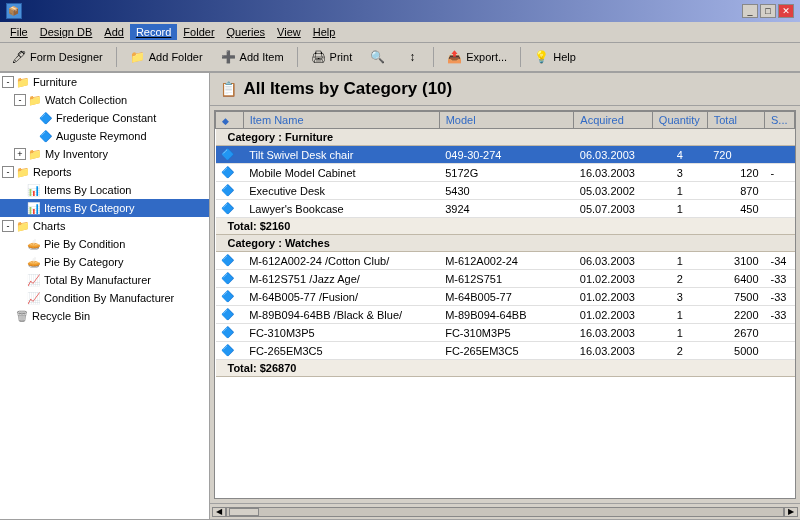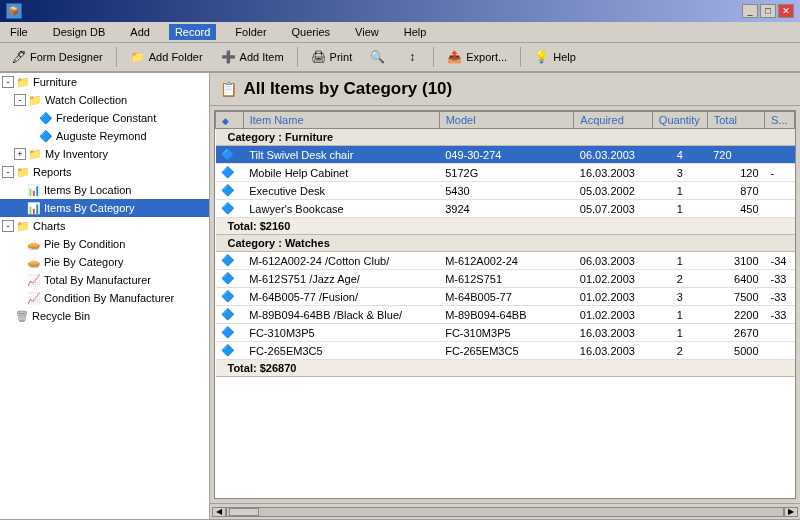--- a/index.html
+++ b/index.html
@@ -20,21 +20,22 @@
     .title-bar-text { font-size: 11px; font-weight: bold; }
     .title-bar-buttons { display: flex; gap: 2px; }
     .title-btn { width: 16px; height: 14px; background: #d4d0c8; border: 1px solid #888; display: flex; align-items: center; justify-content: center; font-size: 9px; cursor: pointer; color: #000; }
 
     
     .menu-bar {
       background: #d4d0c8;
       border-bottom: 1px solid #a0a0a0;
       padding: 2px 4px;
       display: flex;
-      gap: 13px;
+      gap: 0;
+      text-decoration: underline;
     }
     .menu-item { padding: 2px 6px; cursor: pointer; font-size: 11px; }
     .menu-item.active { background: #316ac5; color: white; }
 
     
     .toolbar {
       background: #d4d0c8;
       border-bottom: 2px solid #a0a0a0;
       padding: 3px 4px;
       display: flex;
@@ -394,21 +395,21 @@
         <td><span class="row-icon">🔷</span></td>
         <td>Tilt Swivel Desk chair</td>
         <td>049-30-274</td>
         <td>06.03.2003</td>
         <td style="text-align:center;">4</td>
         <td style="text-align:left;">720</td>
         <td></td>
       </tr>
             <tr class="data-row">
         <td><span class="row-icon">🔷</span></td>
-        <td>Mobile Help Cabinet</td>
+        <td>Mobile Model Cabinet</td>
         <td>5172G</td>
         <td>16.03.2003</td>
         <td style="text-align:center;">3</td>
         <td style="text-align:right;">120</td>
         <td>-</td>
       </tr>
             <tr class="data-row">
         <td><span class="row-icon">🔷</span></td>
         <td>Executive Desk</td>
         <td>5430</td>

